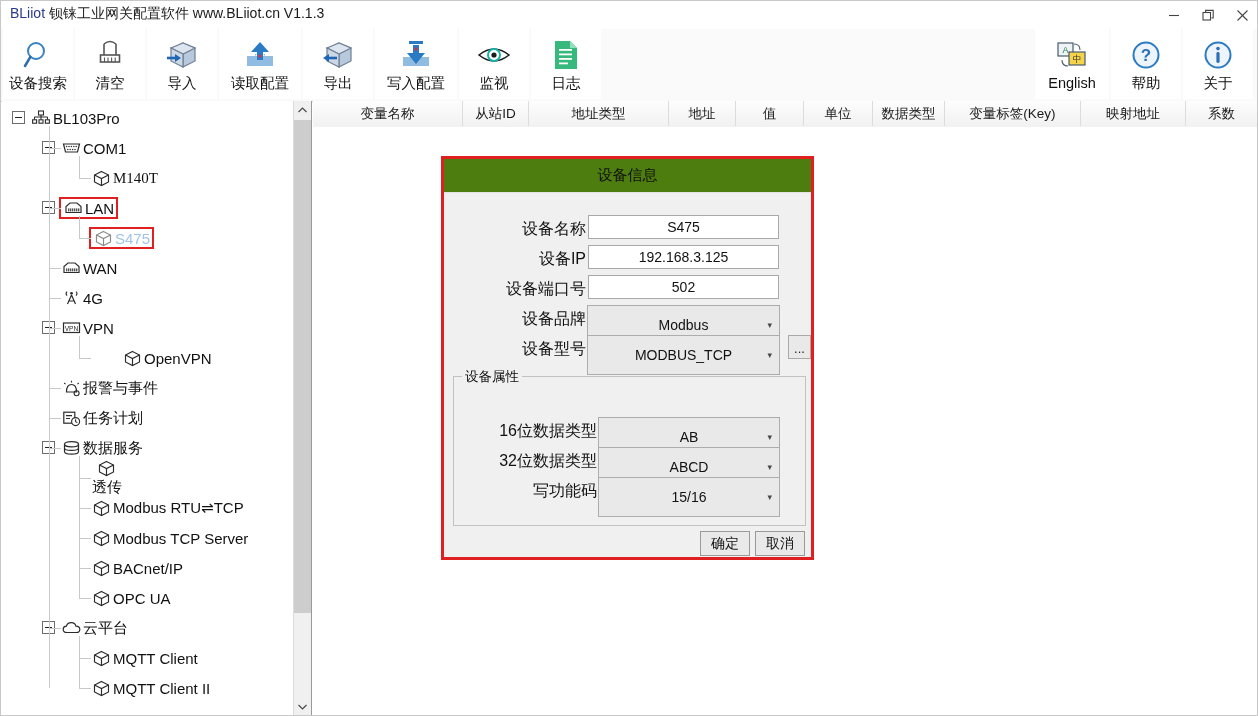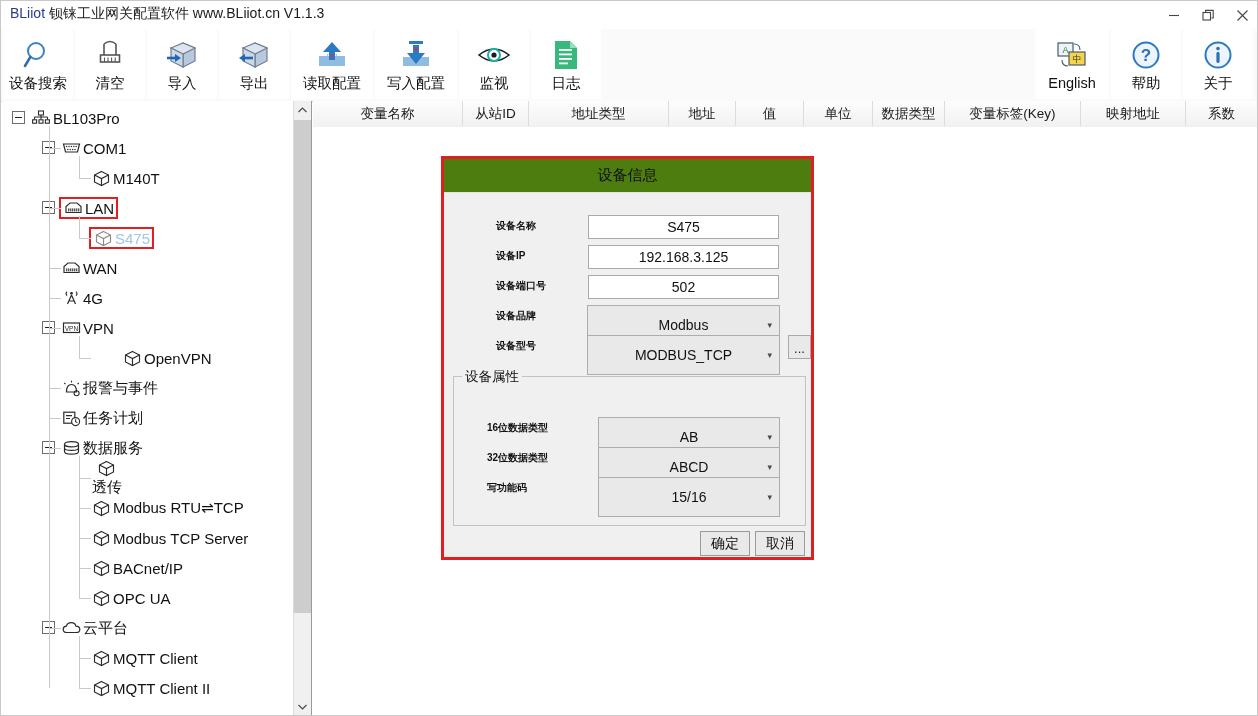--- a/index.html
+++ b/index.html
@@ -58,21 +58,21 @@
          background:linear-gradient(#fdfdfd,#f1f1f1);border-bottom:1px solid #cfcfcf;}
   .th{position:absolute;top:0;height:25px;display:flex;align-items:center;justify-content:center;
       font-size:13.5px;color:#1a1a1a;border-right:1px solid #dcdcdc;box-sizing:border-box;white-space:nowrap;}
   .tbody{position:absolute;left:0;top:26px;width:945px;height:589px;background:#fff;}
 
   
   .dialog{position:absolute;left:440px;top:155px;width:373px;height:404px;border:3px solid #e02020;background:#f0f0f0;box-sizing:border-box;}
   .dlg-title{position:absolute;left:0;top:0;right:0;height:33px;background:#4d7c0f;display:flex;align-items:center;justify-content:center;
              font-size:15px;color:#111;border-bottom:1px solid #e3e3e3;}
   .dlg-body{position:absolute;left:0;top:34px;right:0;bottom:0;background:#f0f0f0;}
-  .flab{position:absolute;text-align:left;font-size:10px;color:#111;white-space:nowrap;font-weight:bold;}
+  .flab{position:absolute;text-align:right;font-size:16px;color:#111;white-space:nowrap;}
   .fin{position:absolute;height:24px;background:#fff;border:1px solid #a9a9a9;box-sizing:border-box;
        display:flex;align-items:center;justify-content:center;font-size:14px;color:#111;}
   .fsel{position:absolute;height:40px;background:#e9e9e9;border:1px solid #adadad;box-sizing:border-box;
         display:flex;align-items:center;justify-content:center;font-size:14px;color:#111;position:absolute;}
   .fsel .caret{position:absolute;right:7px;top:50%;transform:translateY(-50%);color:#4a4a4a;font-size:9px;line-height:1;}
   .dots{position:absolute;width:23px;height:24px;background:#e9e9e9;border:1px solid #a9a9a9;box-sizing:border-box;
         display:flex;align-items:flex-end;justify-content:center;font-size:13px;color:#222;padding-bottom:2px;}
 
   .group{position:absolute;border:1px solid #c2c2c2;box-sizing:border-box;}
   .group-cap{position:absolute;top:-9px;left:8px;background:#f0f0f0;padding:0 3px;font-size:13.5px;color:#111;}
@@ -147,43 +147,43 @@
             <polygon points="17,3 29,8 29,21 17,27 17,14" fill="#b9c9dd" stroke="#6f7f92" stroke-width="1.2"></polygon>
             <polygon points="17,3 29,8 17,14 5,8" fill="#dde6f0" stroke="#6f7f92" stroke-width="1.2"></polygon>
             <polygon points="5,8 17,14 17,27 5,21" fill="#ccd8e6" stroke="#6f7f92" stroke-width="1.2"></polygon>
             <path d="M1 18 H11" stroke="#1f66b5" stroke-width="2.6"></path>
             <polygon points="15,18 9,14 9,22" fill="#1f66b5"></polygon>
           </svg>
         </span>
         <span class="lab">导入</span>
       </div>
 
+      <div class="tbtn wide">
+        <span class="ico">
+          <svg width="32" height="30" viewBox="0 0 32 30">
+            <path d="M3 14 H11 V24 H21 V14 H29 L16 27 Z" fill="#8fbce0" transform="rotate(180 16 19)"></path>
+            <rect x="3" y="16" width="26" height="10" fill="#8fbce0"></rect>
+            <polygon points="16,2 25,12 19,12 19,20 13,20 13,12 7,12" fill="#2a7ac4"></polygon>
+            <circle cx="16" cy="16" r="1.6" fill="#d2364a"></circle>
+          </svg>
+        </span>
+        <span class="lab">读取配置</span>
+      </div>
+
       <div class="tbtn">
         <span class="ico">
           <svg width="32" height="30" viewBox="0 0 32 30">
             <polygon points="17,3 29,8 29,21 17,27 17,14" fill="#b9c9dd" stroke="#6f7f92" stroke-width="1.2"></polygon>
             <polygon points="17,3 29,8 17,14 5,8" fill="#dde6f0" stroke="#6f7f92" stroke-width="1.2"></polygon>
             <polygon points="5,8 17,14 17,27 5,21" fill="#ccd8e6" stroke="#6f7f92" stroke-width="1.2"></polygon>
             <path d="M15 18 H5" stroke="#1f66b5" stroke-width="2.6"></path>
             <polygon points="1,18 7,14 7,22" fill="#1f66b5"></polygon>
           </svg>
         </span>
         <span class="lab">导出</span>
-      </div>
-
-      <div class="tbtn wide">
-        <span class="ico">
-          <svg width="32" height="30" viewBox="0 0 32 30">
-            <path d="M3 14 H11 V24 H21 V14 H29 L16 27 Z" fill="#8fbce0" transform="rotate(180 16 19)"></path>
-            <rect x="3" y="16" width="26" height="10" fill="#8fbce0"></rect>
-            <polygon points="16,2 25,12 19,12 19,20 13,20 13,12 7,12" fill="#2a7ac4"></polygon>
-            <circle cx="16" cy="16" r="1.6" fill="#d2364a"></circle>
-          </svg>
-        </span>
-        <span class="lab">读取配置</span>
       </div>
 
       <div class="tbtn wide">
         <span class="ico">
           <svg width="32" height="30" viewBox="0 0 32 30">
             <rect x="9" y="1" width="14" height="3" fill="#2a7ac4"></rect>
             <rect x="3" y="17" width="26" height="9" fill="#8fbce0"></rect>
             <polygon points="16,24 7,13 13,13 13,5 19,5 19,13 25,13" fill="#2a7ac4"></polygon>
             <circle cx="16" cy="9" r="1.5" fill="#d2364a"></circle>
           </svg>
@@ -293,21 +293,21 @@
               </svg>
             </span>
             <span class="nlabel">COM1</span>
           </span>
         </div>
         <div class="exp" style="position: absolute; left: 40px; top: 40px;">
           <i></i>
         </div>
         <div class="node" style="top: 62px; left: 0px;">
           <div style="width: 89px; flex: 0 0 auto;"></div>
-          <span style="display: inline-flex; align-items: center;">
+          <span style="display: inline-flex; align-items: center; font-family: Liberation Serif, serif;">
             <span class="nicon">
               <svg width="19" height="17" viewBox="0 0 19 17">
                 <polygon points="9.5,1.5 16.5,5 16.5,12 9.5,15.5 2.5,12 2.5,5" fill="none" stroke="#2b2b2b" stroke-width="1.15"></polygon>
                 <path d="M2.5 5 L9.5 8.5 L16.5 5 M9.5 8.5 V15.5" fill="none" stroke="#2b2b2b" stroke-width="1.15"></path>
               </svg>
             </span>
             <span class="nlabel">M140T</span>
           </span>
         </div>
         <div class="node" style="top: 92px; left: 0px;">

